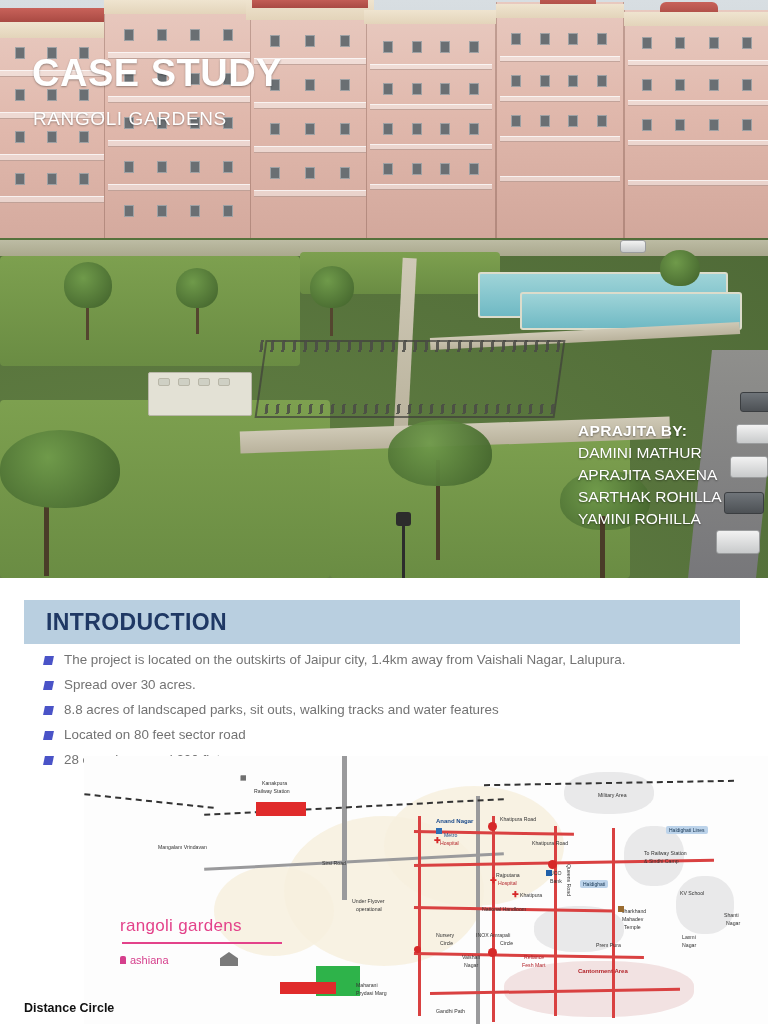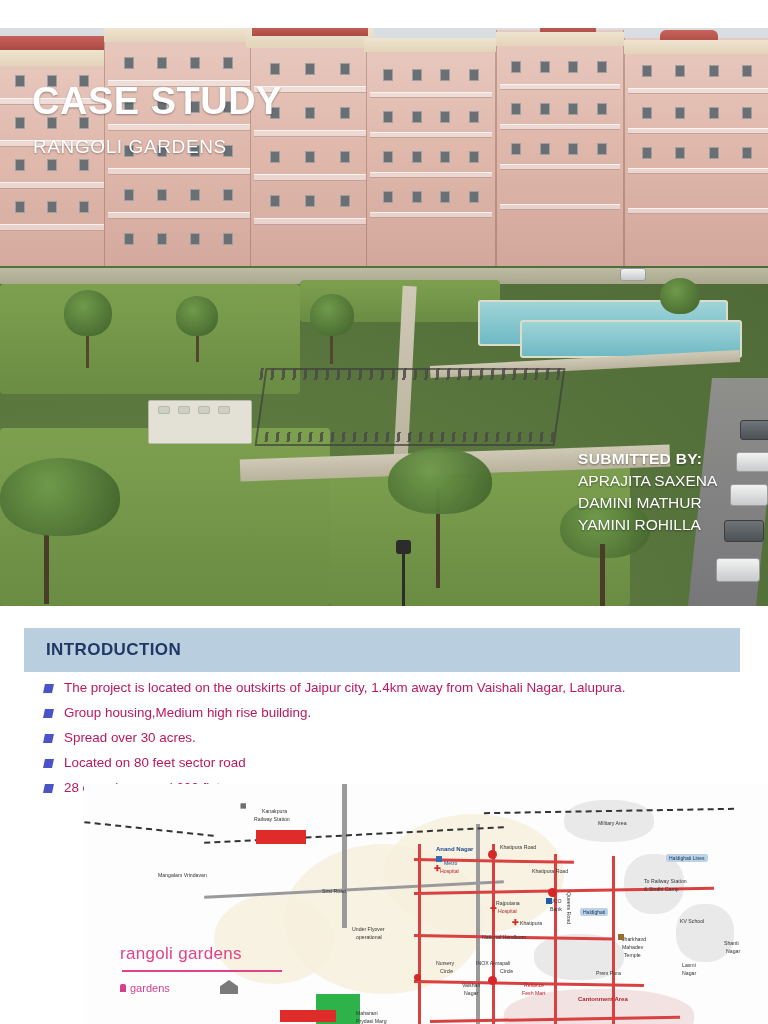--- a/index.html
+++ b/index.html
@@ -3,21 +3,21 @@
 <meta charset="utf-8">
 <style>
   * { box-sizing: border-box; margin: 0; padding: 0; }
   html, body {
     width: 768px;
     height: 1024px;
     background: #ffffff;
     font-family: "Liberation Sans", sans-serif;
     overflow: hidden;
   }
-  .page { position: relative; width: 768px; height: 812px; margin-top: 28px; }
+  .page { position: relative; width: 768px; height: 812px; }
 
   
   .slide1 {
     position: relative;
     width: 768px;
     height: 578px;
     overflow: hidden;
     background: #8e9a8a;
   }
   
@@ -152,38 +152,38 @@
     background:#ffffff;
   }
   .intro-banner {
     position:absolute; left:24px; top:14px; width:716px; height:44px;
     background:#b9cfe0;
     display:flex; align-items:center;
   }
   .intro-banner span {
     margin-left:22px;
     color:#1f3864;
-    font-size:17px;
+    font-size:23px;
     font-weight:bold;
     letter-spacing:.4px;
   }
   .bullets {
     position:absolute; left:44px; top:66px; width:700px;
   }
   .bullet {
     display:flex; align-items:flex-start;
     margin-bottom:9.5px;
   }
   .bsq {
     width:9px;height:9px;margin-top:4px;margin-right:11px;
     background:#4a53c7;
     flex:0 0 auto;
     transform: skewX(-12deg);
   }
-  .btext { font-size:13.4px; color:#be185d; line-height:1.15; }
+  .btext { font-size:13.4px; color:#737373; line-height:1.15; }
 
   
   .mapwrap {
     position:absolute; left:84px; top:170px; width:684px; height:268px;
     overflow:hidden;
     background:#ffffff;
   }
   .mapbg { position:absolute; inset:0; background:#fdfdfd; }
   .blob {
     position:absolute;
@@ -492,47 +492,48 @@
     <div class="trunk" style="left:600px;top:516px;height:62px;width:5px;background:#4a3c28;"></div>
     <div class="tree" style="left:660px;top:250px;width:40px;height:36px;"></div>
 
     <div style="position:absolute;left:402px;top:520px;width:3px;height:58px;background:#2c2c2c;"></div>
     <div style="position:absolute;left:396px;top:512px;width:15px;height:14px;background:#2c2c2c;border-radius:3px;"></div>
 
     <div class="case-title">CASE STUDY</div>
     <div class="case-sub">RANGOLI GARDENS</div>
 
     <div class="submitted">
-      <div class="hd">SUBMITTED BY:</div>
+      <div class="hd">APRAJITA BY:</div>
+      <div>DAMINI MATHUR</div>
       <div>APRAJITA SAXENA</div>
-      <div>DAMINI MATHUR</div>
+      <div>SARTHAK ROHILLA</div>
       <div>YAMINI ROHILLA</div>
     </div>
   </div>
 
   <div class="gap"></div>
 
   <div class="slide2">
 
     <div class="intro-banner">
       <span>INTRODUCTION</span>
     </div>
 
     <div class="bullets">
       <div class="bullet">
         <div class="bsq"></div>
         <div class="btext">The project is located on the outskirts of Jaipur city, 1.4km away from Vaishali Nagar, Lalupura.</div>
       </div>
       <div class="bullet">
         <div class="bsq"></div>
-        <div class="btext">Group housing,Medium high rise building.</div>
+        <div class="btext">Spread over 30 acres.</div>
       </div>
       <div class="bullet">
         <div class="bsq"></div>
-        <div class="btext">Spread over 30 acres.</div>
+        <div class="btext">8.8 acres of landscaped parks, sit outs, walking tracks and water features</div>
       </div>
       <div class="bullet">
         <div class="bsq"></div>
         <div class="btext">Located on 80 feet sector road</div>
       </div>
       <div class="bullet">
         <div class="bsq"></div>
         <div class="btext">28  complexes and 200 flats</div>
       </div>
     </div>
@@ -627,20 +628,20 @@
       <div class="plus" style="left:350px;top:80px;">✚</div>
       <div class="plus" style="left:406px;top:120px;">✚</div>
       <div class="plus" style="left:428px;top:134px;">✚</div>
       <div class="sqmark" style="left:352px;top:72px;"></div>
       <div class="sqmark" style="left:462px;top:114px;background:#1f5fa8;"></div>
       <div class="sqmark" style="left:534px;top:150px;background:#9a6b2f;"></div>
 
       <div class="brandtext" style="left:36px;top:160px;">rangoli gardens</div>
       <div class="brandline" style="left:38px;top:186px;width:160px;"></div>
       <div class="ashiana-dot" style="left:36px;top:200px;"></div>
-      <div class="ashiana" style="left:46px;top:198px;">gardens</div>
+      <div class="ashiana" style="left:46px;top:198px;">ashiana</div>
       <div style="position:absolute;left:136px;top:196px;width:18px;height:14px;background:#7a7a7a;clip-path:polygon(50% 0,100% 45%,100% 100%,0 100%,0 45%);"></div>
     </div>
 
     <div class="distchart">Distance Circle</div>
   </div>
 
 </div>
 
 </body></html>

